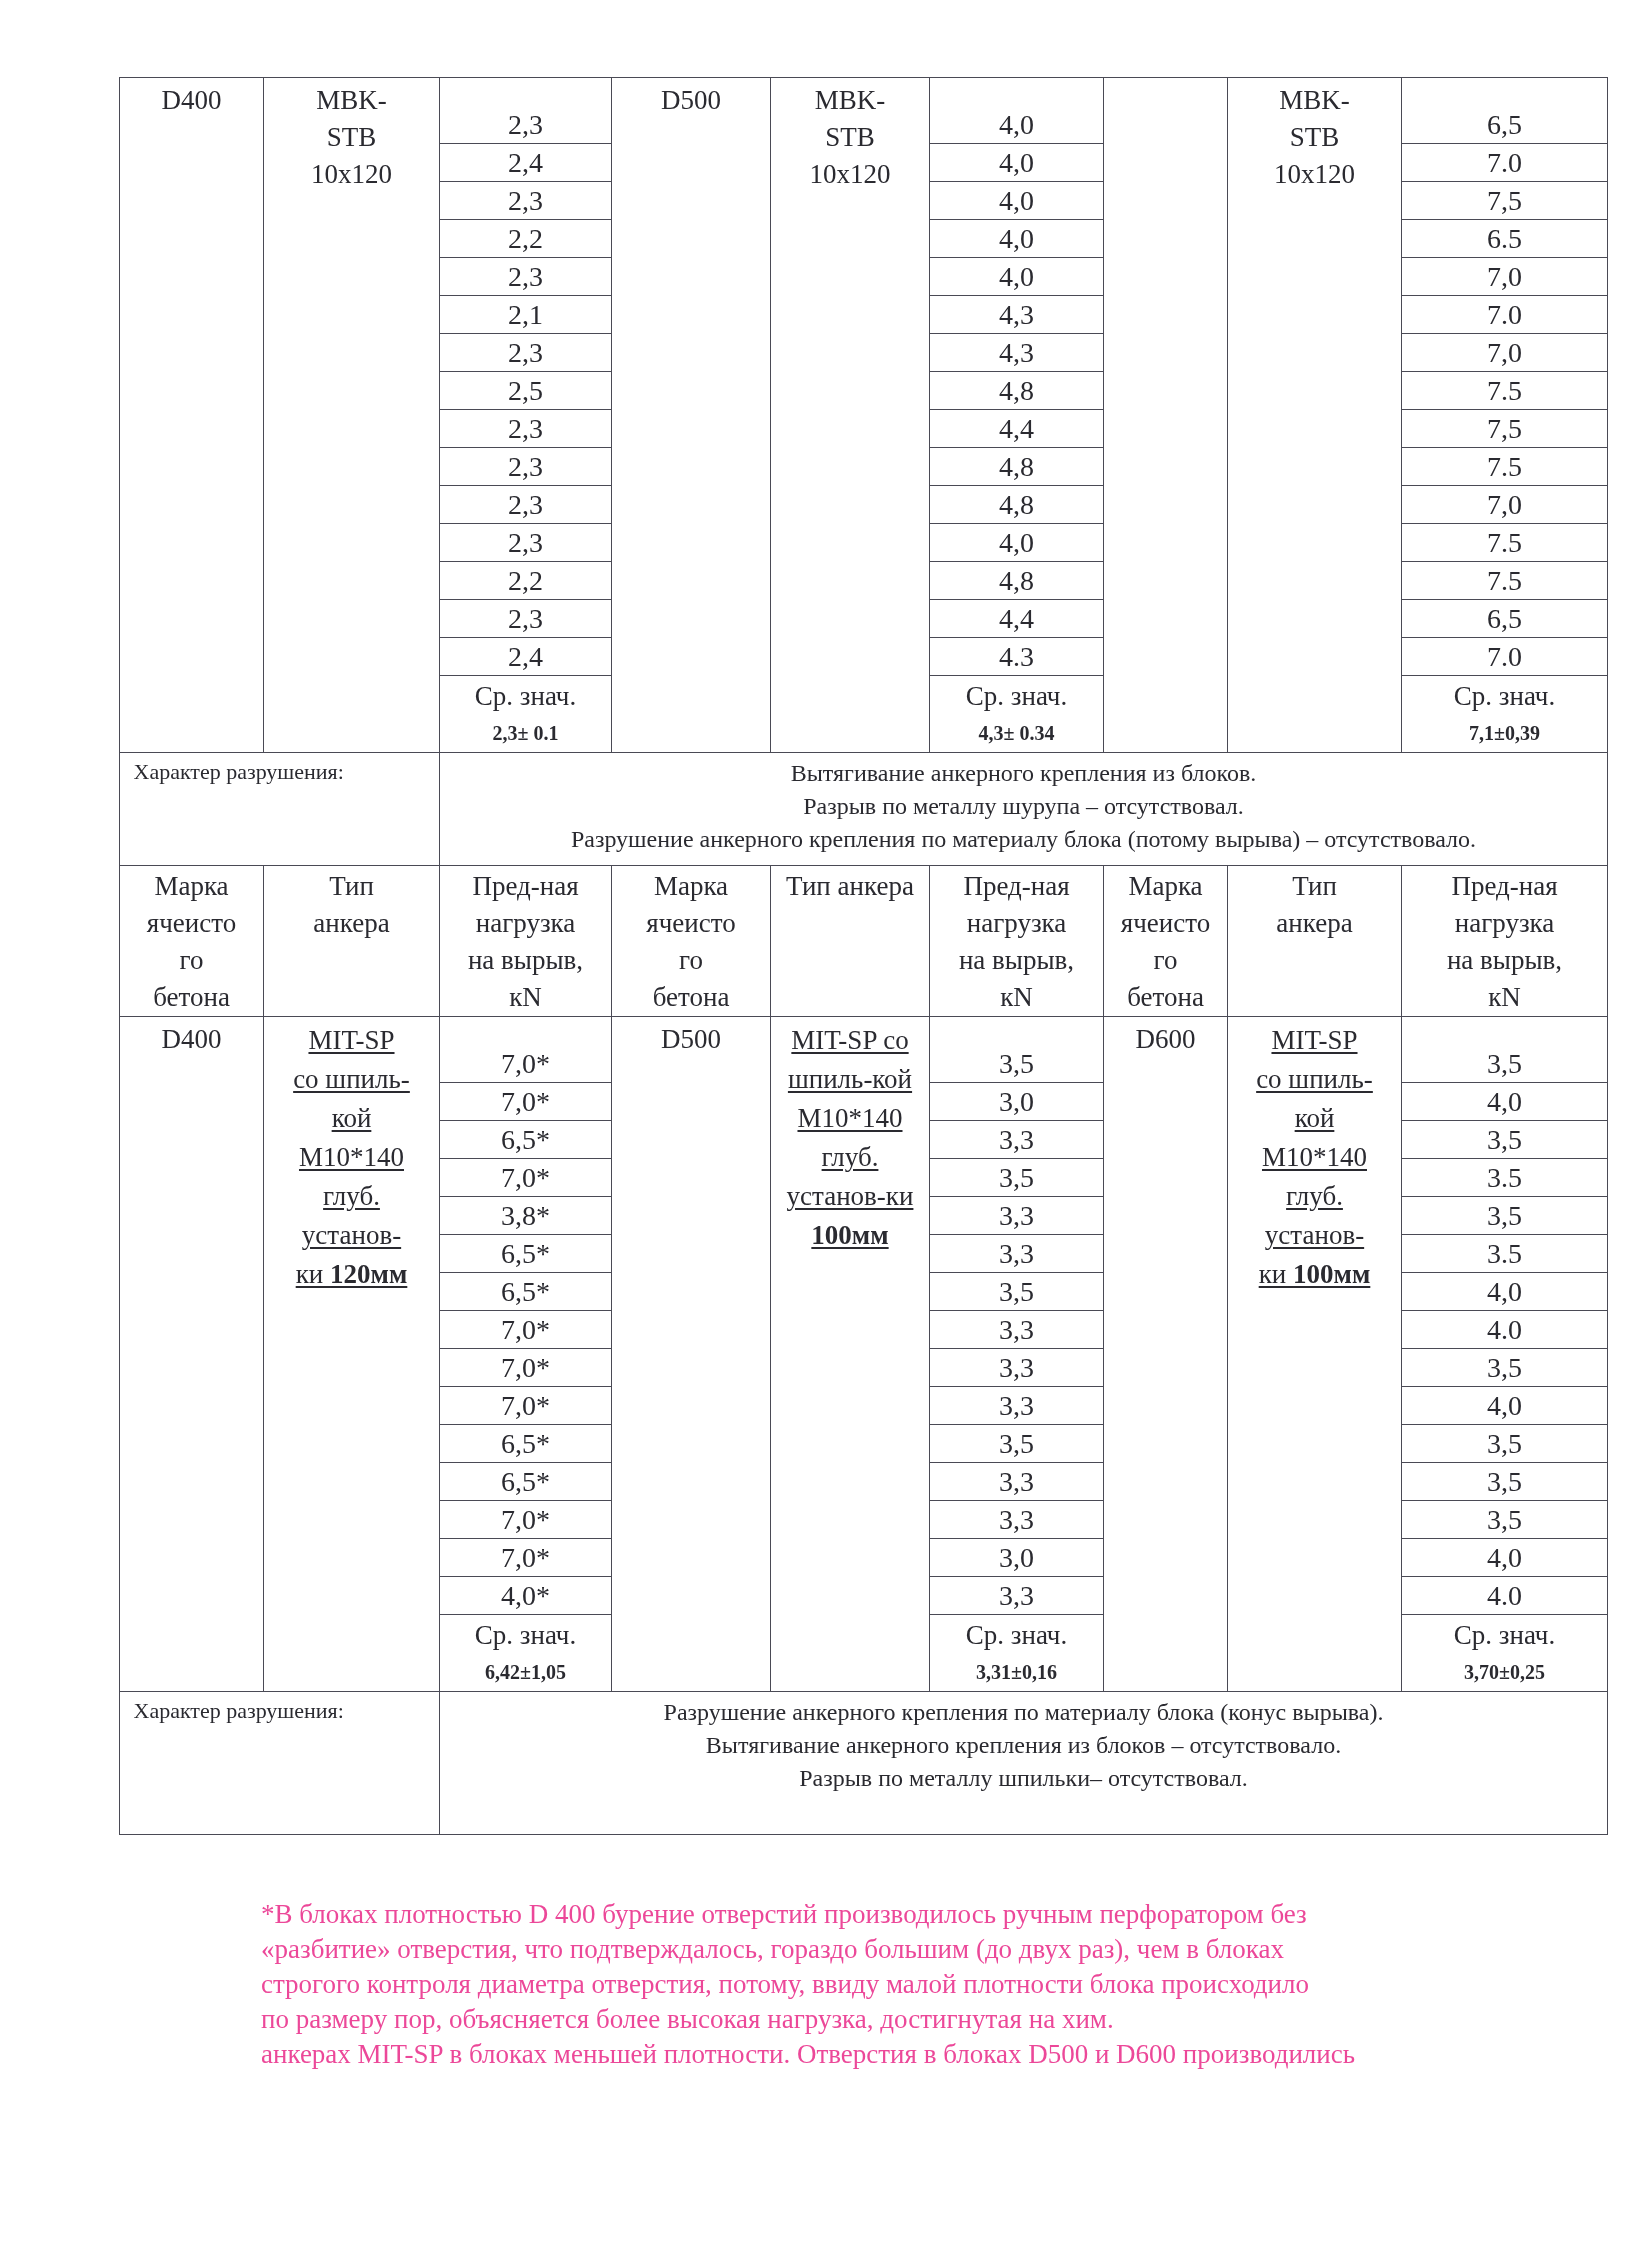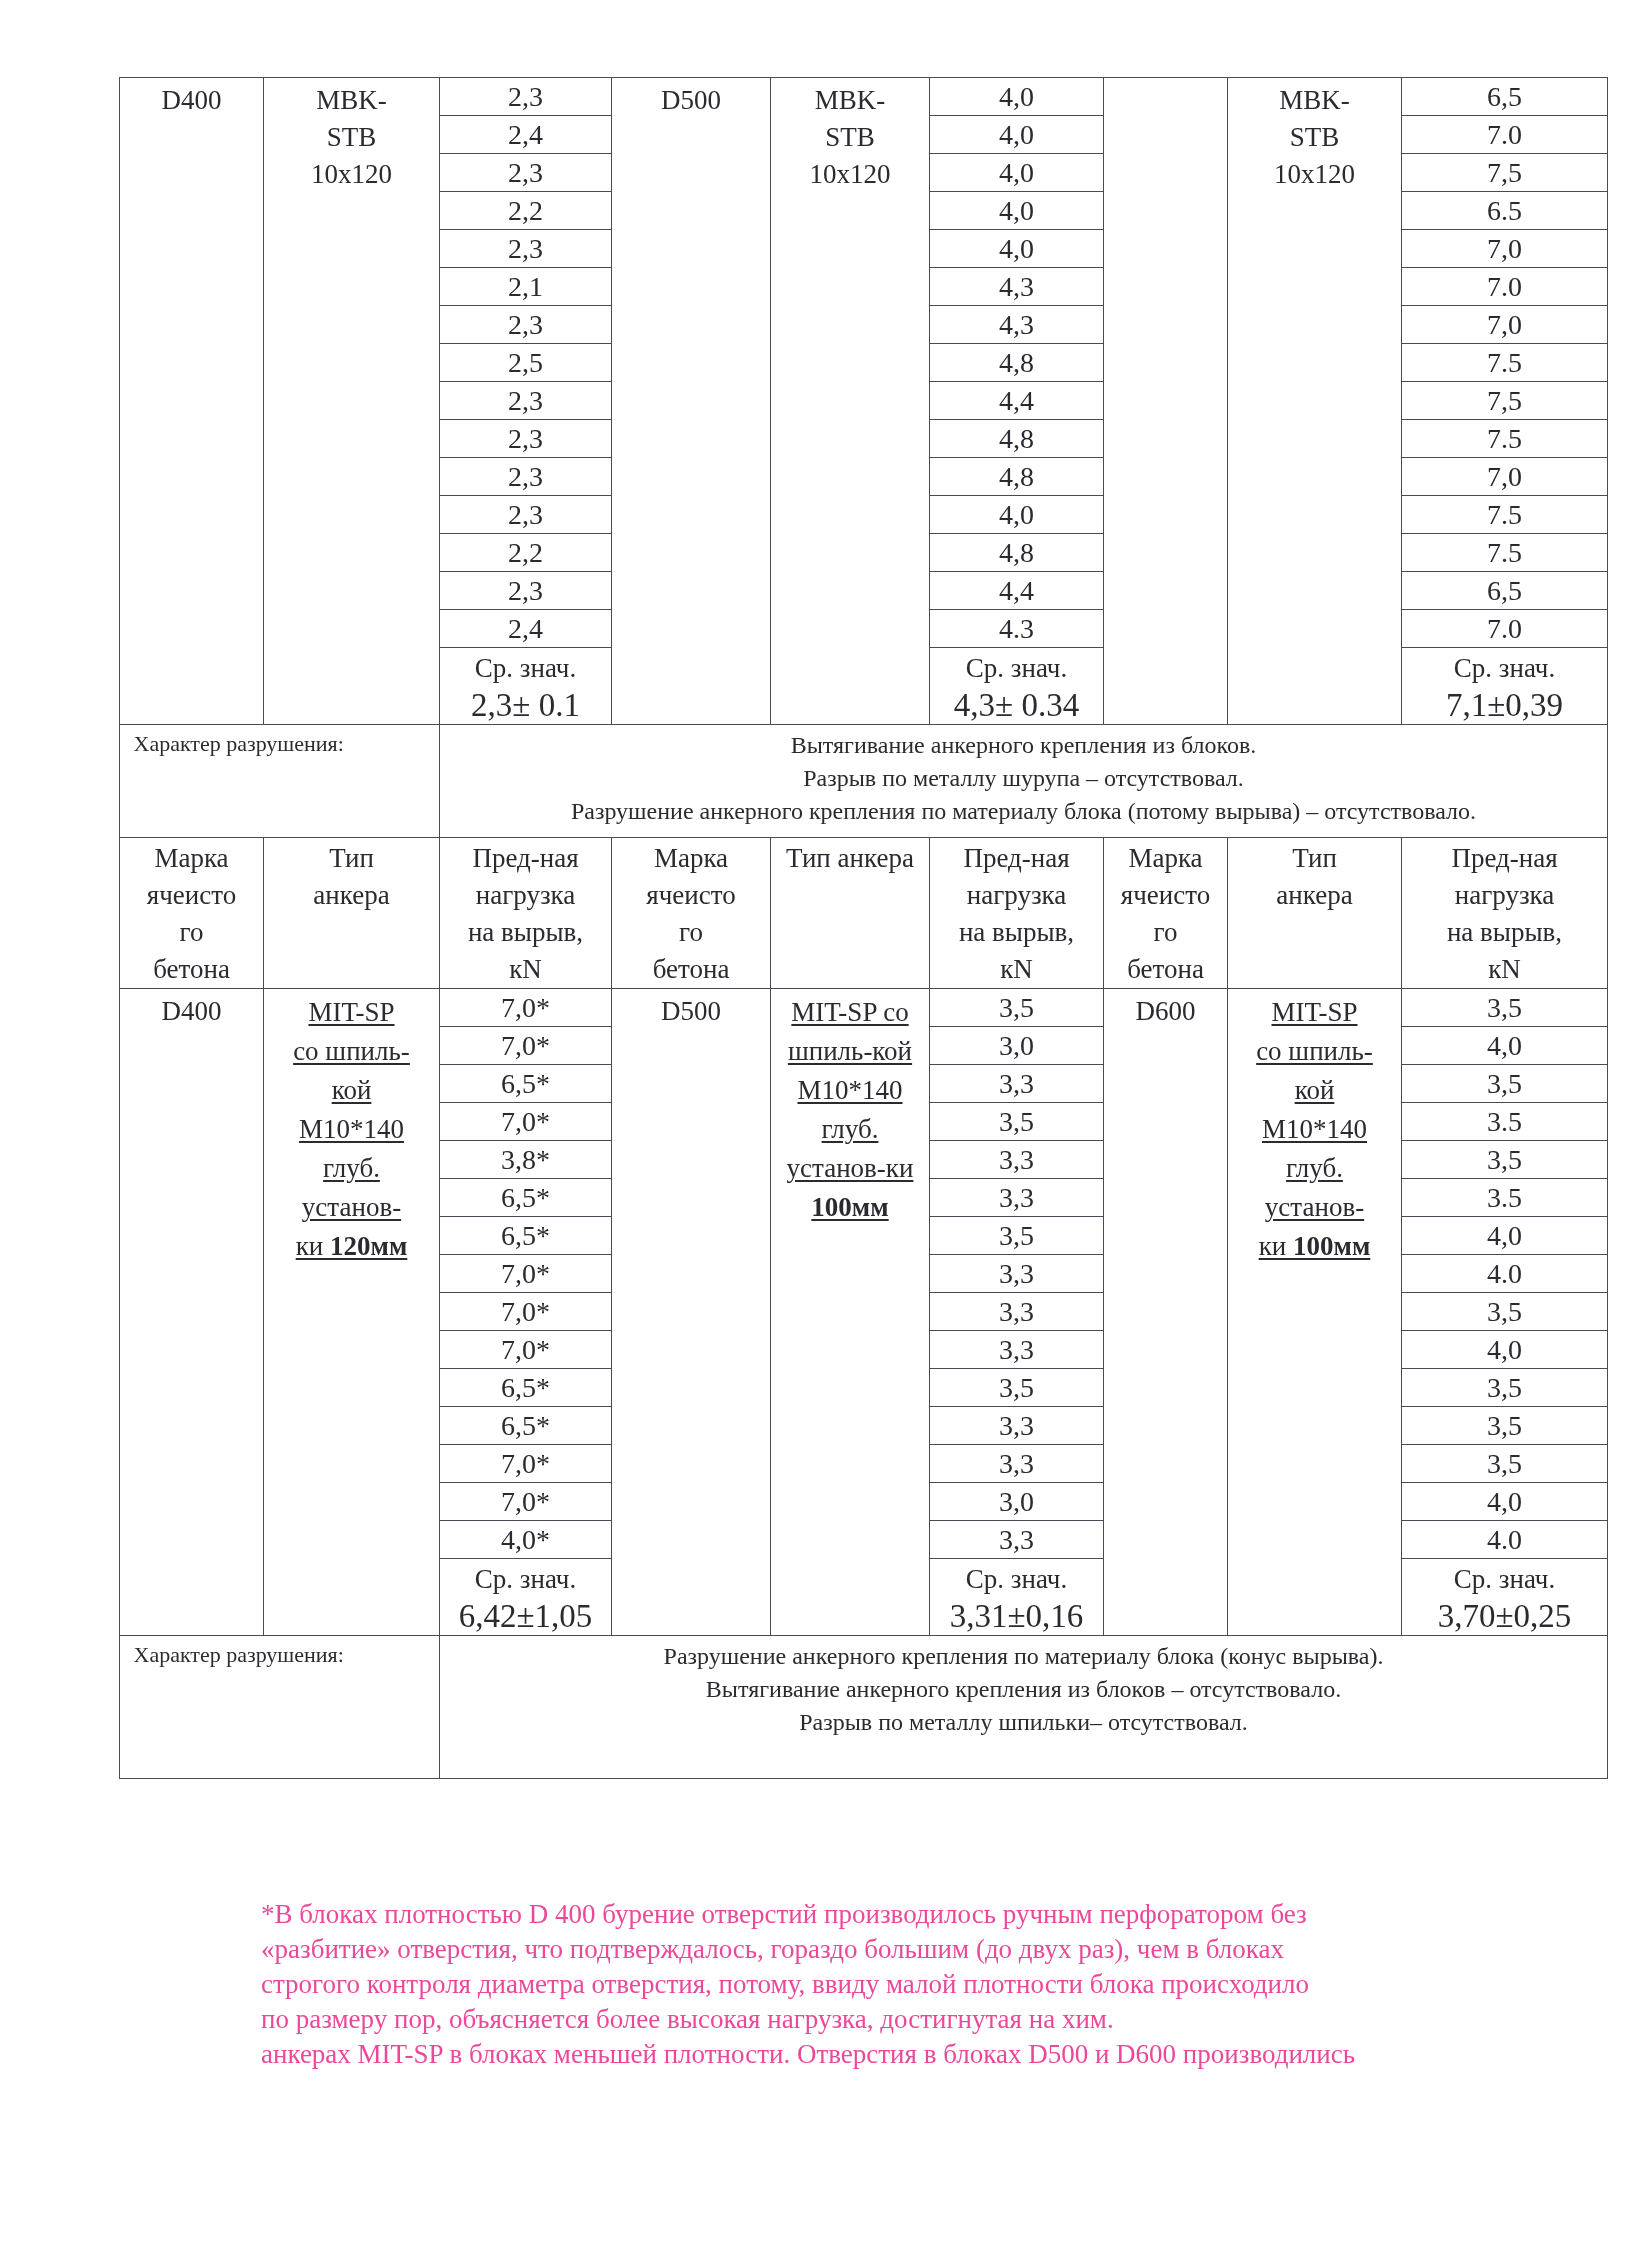--- a/index.html
+++ b/index.html
@@ -9,27 +9,27 @@
     color: #2a2a30;
   }
   .page { position: absolute; left: 119px; top: 77px; width: 1576px; }
   table.grid {
     border-collapse: collapse; width: 1487px; table-layout: fixed;
   }
   table.grid td {
     border: 1.9px solid #4a4a55; vertical-align: top; padding: 0;
     text-align: center; font-size: 27px; line-height: 37px;
   }
-  .v-list { width: 100%; }
+  .v-list { width: 100%; margin-top: 28px; }
   .v-item {
     height: 37px; line-height: 37px; border-bottom: 1.9px solid #4a4a55;
     font-size: 28px;
   }
   .mean-label { font-size: 27px; line-height: 37px; padding-top: 1.9px; }
-  .mean-val { font-size: 33px; font-weight: normal; line-height: 37px; }
+  .mean-val { font-size: 20px; font-weight: bold; line-height: 37px; }
   .cell-pad { padding-top: 3.9px !important; }
   .label-small { font-size: 22px !important; text-align: left !important; padding: 3.9px 13.5px !important; line-height: 29px !important; }
   .desc { text-align: left; padding: 3.9px 13.5px 9.7px 13.5px !important; font-size: 24px !important; line-height: 33px !important; }
   .hdr { font-size: 27px !important; line-height: 37px !important; padding-top: 1.9px !important; }
   .anchor-type { line-height: 39px !important; font-size: 27px !important; font-family: Liberation Serif, serif; }
   .anchor-line { display: block; text-decoration: underline; text-underline-offset: 2.9px; }
   .bold { font-weight: bold; }
   .footnote {
     position: absolute; left: 261px; top: 1897px; width: 1352px;
     font-size: 27px; line-height: 35px; color: #ec4899;

